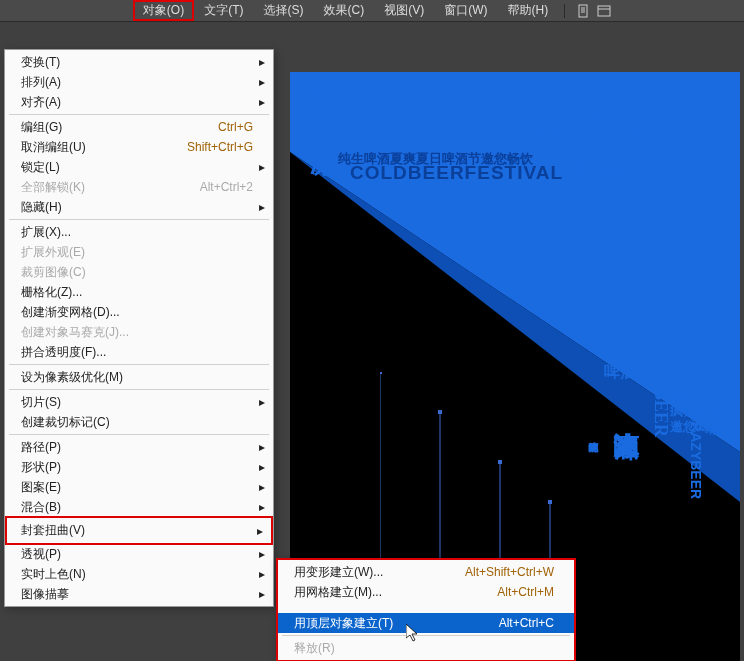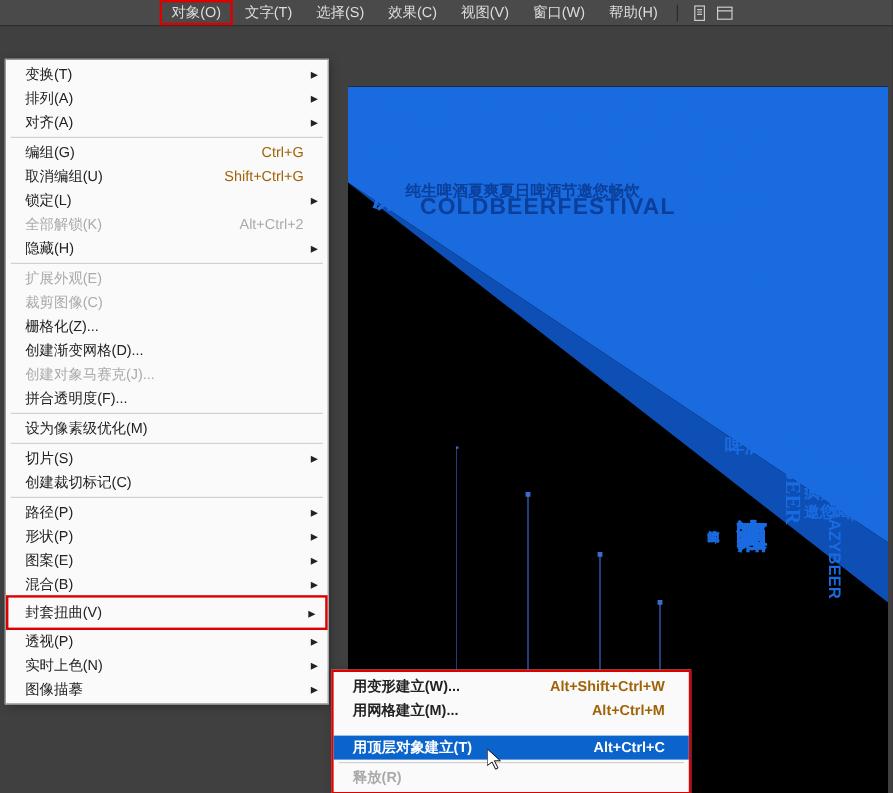--- a/index.html
+++ b/index.html
@@ -114,21 +114,20 @@
     
     .submenu {
       position: absolute;
       top: 558px; left: 276px;
       width: 300px;
       background: #fafafa;
       border: 2px solid #d00;
       box-shadow: 2px 2px 8px rgba(0,0,0,0.3);
       padding: 2px 0;
       z-index: 12;
-      font-weight: bold;
     }
 
     .cursor {
       position: absolute;
       top: 624px; left: 406px;
       z-index: 20;
     }
   </style>
 </head>
 <body>
@@ -240,20 +239,23 @@
     </div>
   <div class="menu-item disabled">
       <span>全部解锁(K)</span>
       <span class="shortcut">Alt+Ctrl+2</span>
     </div>
   <div class="menu-item">
       <span>隐藏(H)</span>
       <span class="arrow">▸</span>
     </div>
   <div class="menu-sep"></div>
+  <div class="menu-item">
+      <span>扩展(X)...</span>
+    </div>
   <div class="menu-item disabled">
       <span>扩展外观(E)</span>
     </div>
   <div class="menu-item disabled">
       <span>裁剪图像(C)</span>
     </div>
   <div class="menu-item">
       <span>栅格化(Z)...</span>
     </div>
   <div class="menu-item">

